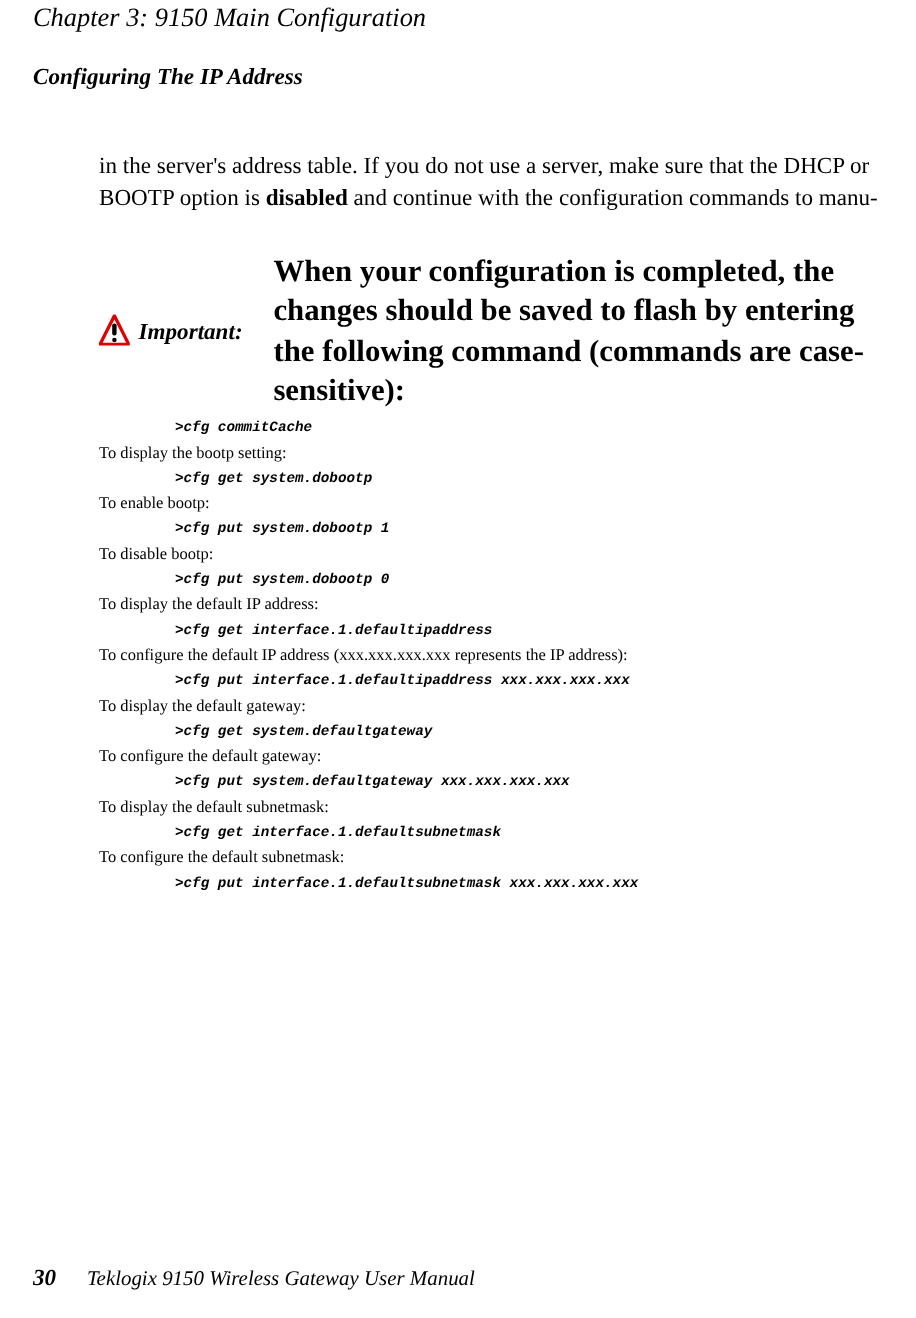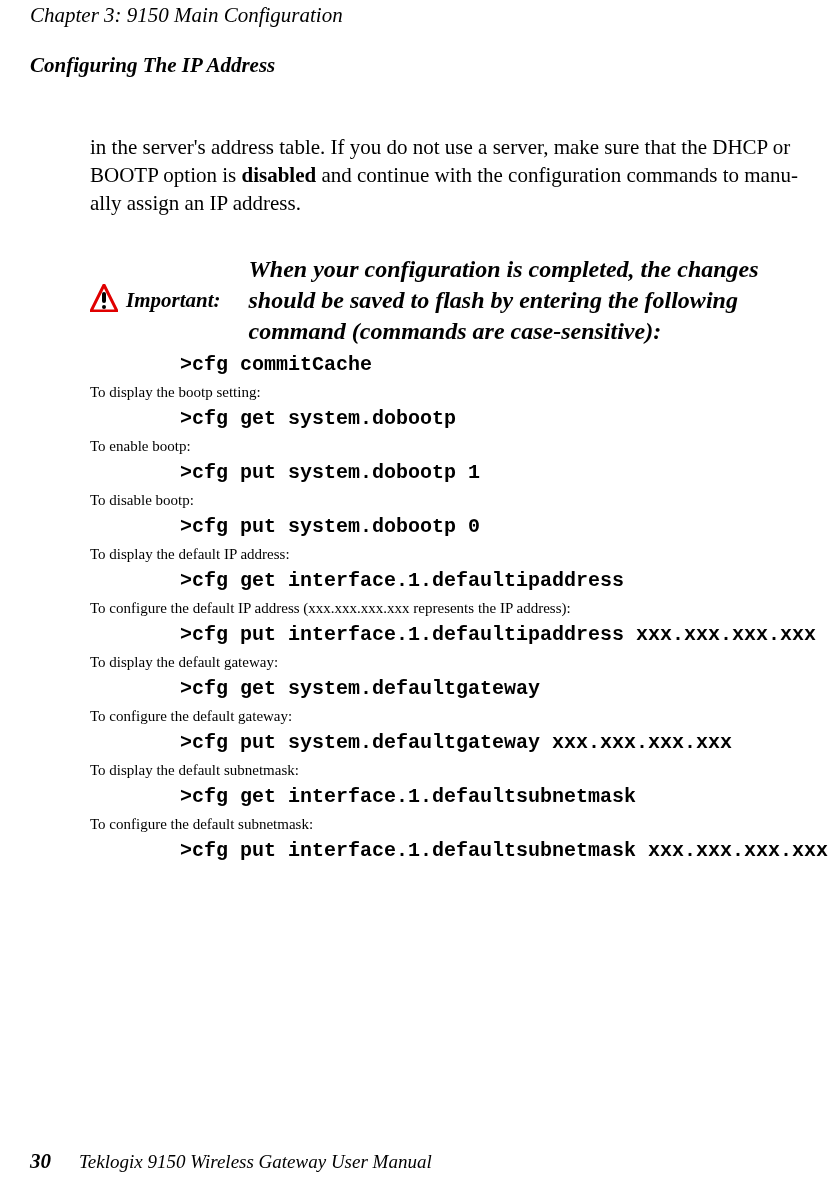--- a/index.html
+++ b/index.html
@@ -1,47 +1,46 @@
 <!DOCTYPE html>
 <html><head>
   <meta charset="utf-8">
   <style>
     @page { size: 833px 1198px; margin: 0; }
     body { width: 833px; height: 1198px; margin: 0; font-family: "Times New Roman", Times, serif; font-size: 21px; color: #000; position: relative; box-sizing: border-box; }
     .page { padding: 0 30px 0 30px; }
     .header { font-style: italic; line-height: 1.25; padding-top: 2px; }
-    .header .chapter { font-size: 21px; }
+    .header .chapter { font-size: 24px; }
     .header .section { font-size: 21px; font-weight: bold; margin-top: 24px; }
     .content { margin-left: 60px; margin-right: 0; margin-top: 54px; }
     .para { font-size: 21px; line-height: 1.35; margin-bottom: 36px; }
     .important-row { display: flex; align-items: center; margin-bottom: 6px; }
     .warn-icon { flex: 0 0 auto; margin-right: 8px; margin-top: 2px; }
     .important-label { font-style: italic; font-weight: bold; font-size: 21px; flex: 0 0 auto; margin-right: 28px; white-space: nowrap; }
-    .important-text { font-style: italic; font-weight: bold; font-size: 24px; line-height: 1.3; flex: 1 1 auto; }
-    .cmd { font-family: "Courier New", Courier, monospace; font-weight: bold; font-size: 20px; margin-left: 90px; margin-top: 6px; margin-bottom: 8px; white-space: nowrap; }
+    .important-text { font-weight: bold; font-size: 28px; line-height: 1.3; flex: 1 1 auto; }
+    .cmd { font-family: "Courier New", Courier, monospace; font-weight: bold; font-size: 13px; margin-left: 69px; margin-top: 6px; margin-bottom: 8px; white-space: nowrap; font-style: italic; }
     .desc { font-size: 15px; margin-top: 6px; margin-bottom: 6px; }
     .footer { position: absolute; bottom: 24px; left: 30px; right: 30px; display: flex; align-items: baseline; text-align: right; }
     .footer .pagenum { font-weight: bold; font-style: italic; font-size: 21px; margin-right: 28px; }
     .footer .doc-title { font-style: italic; font-size: 19px; }
   </style>
 </head>
 <body>
 
 <div class="page">
   <div class="header">
     <div class="chapter">Chapter 3:  9150 Main Configuration</div>
     <div class="section">Configuring The IP Address</div>
   </div>
 
   <div class="content">
 
     <div class="para">
       <span>in the server's address table. If you do not use a server, make sure that the DHCP or</span><br>
       <span>BOOTP option is </span><b>disabled</b><span> and continue with the configuration commands to manu-</span><br>
-      <span>ally assign an IP address.</span>
     </div>
 
     <div class="important-row">
       <span class="warn-icon">
         <svg width="28" height="28" viewBox="0 0 28 28">
           <polygon points="14,1 27,27 1,27" fill="none" stroke="#e00000" stroke-width="3" stroke-linejoin="round"></polygon>
           <rect x="12" y="8" width="4" height="11" rx="2" fill="#000"></rect>
           <circle cx="14" cy="23" r="2" fill="#000"></circle>
         </svg>
       </span>

